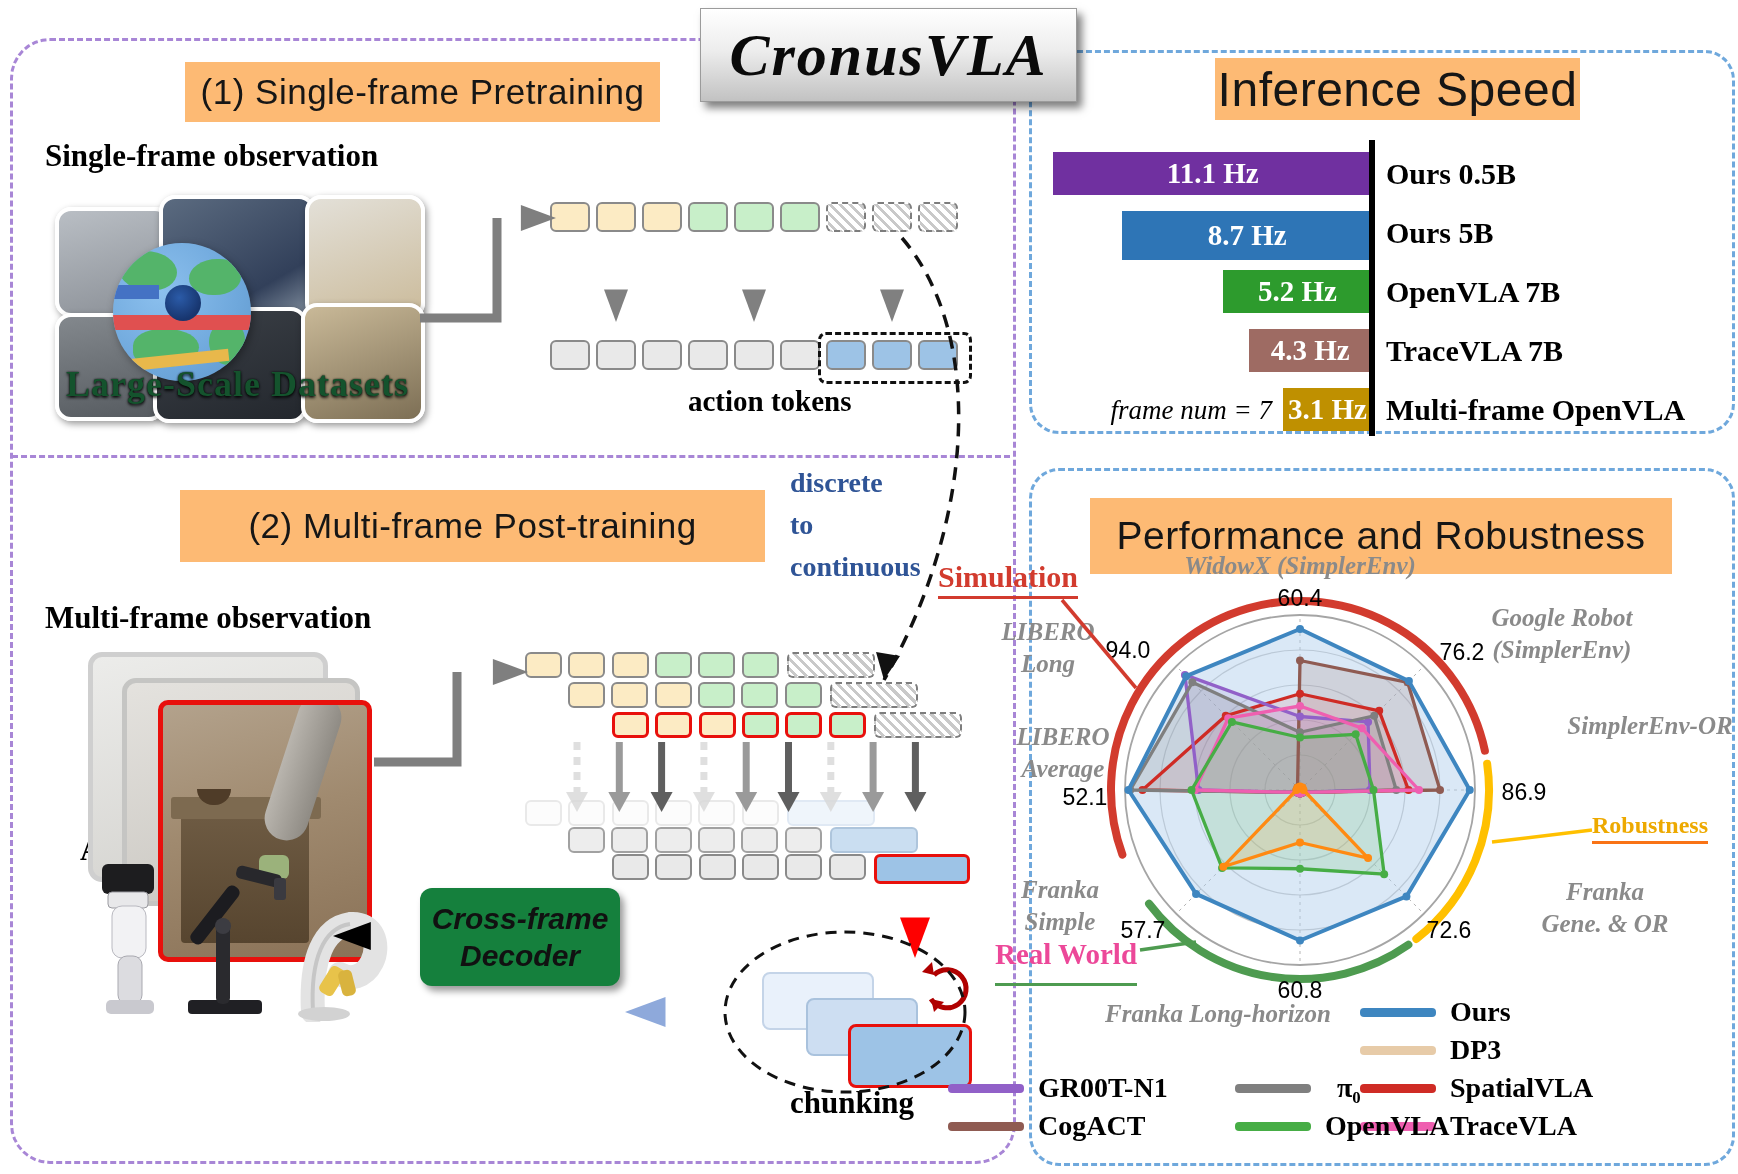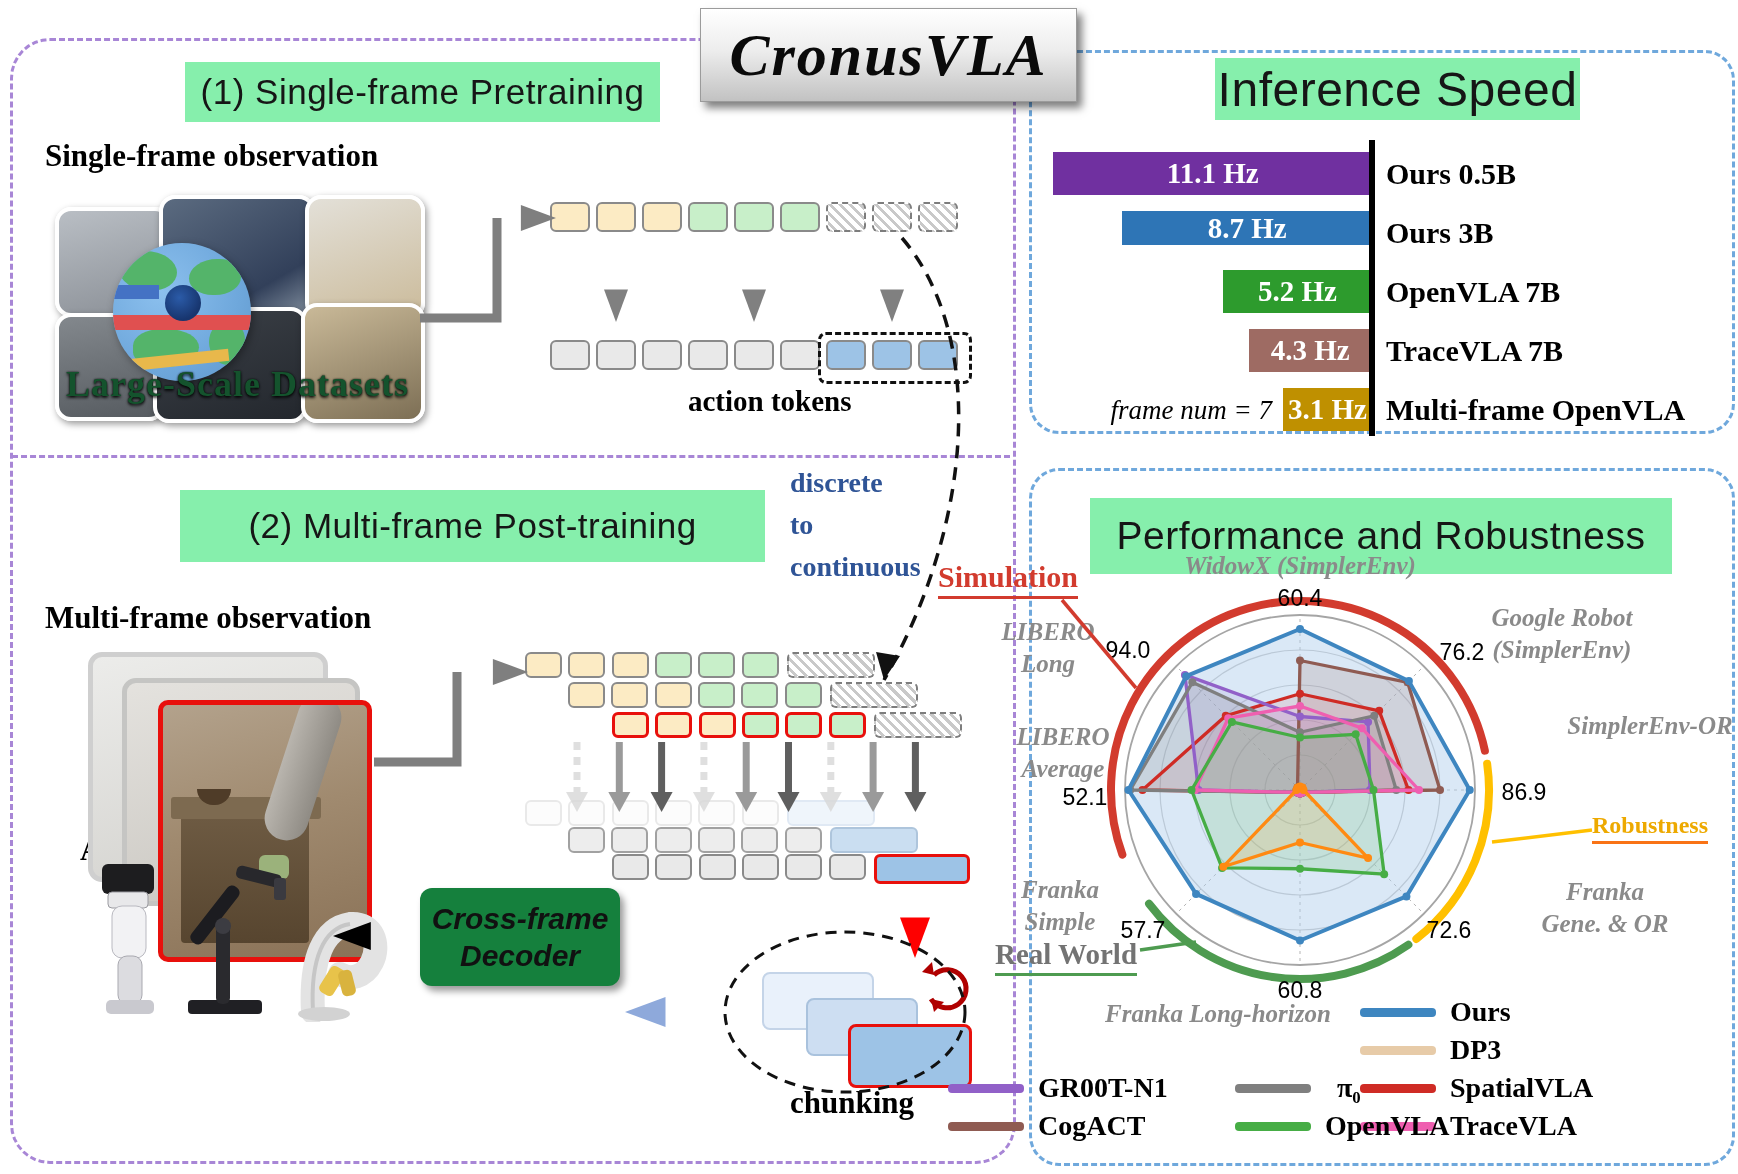--- a/index.html
+++ b/index.html
@@ -9,21 +9,21 @@
   
   .purple-panel{border:3px dashed #A886D6;border-radius:40px;}
   .purple-divider{border-top:3px dashed #A886D6;}
   .blue-panel{border:3px dashed #6FA8DC;border-radius:30px;}
   
   .cronus-box{background:linear-gradient(180deg,#ffffff 0%,#ededed 45%,#c2c2c2 100%);
       border:1px solid #9b9b9b;box-shadow:5px 6px 8px rgba(0,0,0,.5);
       display:flex;align-items:center;justify-content:center;}
   .cronus-text{font-family:"Liberation Serif","DejaVu Serif",serif;font-style:italic;font-weight:bold;
       font-size:60px;color:#0a0a0a;letter-spacing:2px;}
-  .hdr-box{background:#86efac;display:flex;align-items:center;justify-content:center;
+  .hdr-box{background:#fdba74;display:flex;align-items:center;justify-content:center;
       font-size:35px;color:#161616;font-weight:500;letter-spacing:.5px;}
   .serif-bold{font-family:"Liberation Serif","DejaVu Serif",serif;font-weight:bold;color:#000;}
   .italic-serif{font-family:"Liberation Serif","DejaVu Serif",serif;font-style:italic;}
   
   .tok{position:absolute;border-radius:6px;border:2px solid #8a8a8a;box-sizing:border-box;}
   .tok.Y{background:#FCEBC4;}
   .tok.G{background:#C8EFC9;}
   .tok.N{background:#E9E9E9;}
   .tok.B{background:#9DC3E6;}
   .tok.F{background:#FAFAFA;border-color:#cfcfcf;}
@@ -233,24 +233,24 @@
       <rect x="252" y="108" width="14" height="26" rx="5" fill="#d9b33e" transform="rotate(-14 259 121)"></rect>
       <ellipse cx="236" cy="152" rx="26" ry="7" fill="#d2d2d2"></ellipse>
     </g>
   </svg>
 
   <div class="abs" id="bars" style="left:0;top:0;">
       <div class="bar" style="left: 1053.43px; top: 152px; width: 318.57px; height: 43px; background: rgb(112, 48, 160);">
         <span class="bar-val">11.1 Hz</span>
       </div>
       <div class="bar-cat" style="left: 1386px; top: 152px; height: 43px;">Ours 0.5B</div>
-      <div class="bar" style="left: 1122.31px; top: 211px; width: 249.69px; height: 34px; background: rgb(46, 117, 182);">
+      <div class="bar" style="left: 1122.31px; top: 211px; width: 249.69px; height: 49px; background: rgb(46, 117, 182);">
         <span class="bar-val">8.7 Hz</span>
       </div>
-      <div class="bar-cat" style="left: 1386px; top: 211px; height: 43px;">Ours 3B</div>
+      <div class="bar-cat" style="left: 1386px; top: 211px; height: 43px;">Ours 5B</div>
       <div class="bar" style="left: 1222.76px; top: 270px; width: 149.24px; height: 43px; background: rgb(45, 155, 45);">
         <span class="bar-val">5.2 Hz</span>
       </div>
       <div class="bar-cat" style="left: 1386px; top: 270px; height: 43px;">OpenVLA 7B</div>
       <div class="bar" style="left: 1248.59px; top: 329px; width: 123.41px; height: 43px; background: rgb(158, 107, 99);">
         <span class="bar-val">4.3 Hz</span>
       </div>
       <div class="bar-cat" style="left: 1386px; top: 329px; height: 43px;">TraceVLA 7B</div>
       <div class="bar" style="left: 1283.03px; top: 388px; width: 88.97px; height: 43px; background: rgb(191, 144, 0);">
         <span class="bar-val">3.1 Hz</span>
@@ -377,21 +377,21 @@
       <div class="ax-label" style="left: 1063px; top: 737px;">LIBERO</div>
       <div class="ax-label" style="left: 1063px; top: 769px;">Average</div>
       <div class="ax-val" style="left: 1085px; top: 797px;">52.1</div>
       <div class="ax-label" style="left: 1048px; top: 632px;">LIBERO</div>
       <div class="ax-label" style="left: 1048px; top: 664px;">Long</div>
       <div class="ax-val" style="left: 1128px; top: 650px;">94.0</div>
     </div>
 
   <div class="callout" style="left:938px;top:560px;color:#D23B2E;border-bottom:3px solid #D23B2E;padding-bottom:2px;">Simulation</div>
   <div class="callout" style="left:1592px;top:812px;color:#EDA900;border-bottom:3px solid #f97316;padding-bottom:2px;font-size:24px;">Robustness</div>
-  <div class="callout" style="left:995px;top:938px;color:#737373;border-bottom:3px solid #4E9B50;padding-bottom:2px;font-size:29px;">Real World</div>
+  <div class="callout" style="left:995px;top:938px;color:#ec4899;border-bottom:3px solid #4E9B50;padding-bottom:12px;font-size:29px;">Real World</div>
 
   <div class="abs" id="radar-legend" style="left:0;top:0;">
       <div class="legend-item" style="left: 1360px; top: 996px;">
         <div class="legend-swatch" style="background: rgb(62, 134, 192);"></div>
         <span class="legend-label">Ours</span>
       </div>
       <div class="legend-item" style="left: 1360px; top: 1034px;">
         <div class="legend-swatch" style="background: rgb(231, 203, 168);"></div>
         <span class="legend-label">DP3</span>
       </div>

